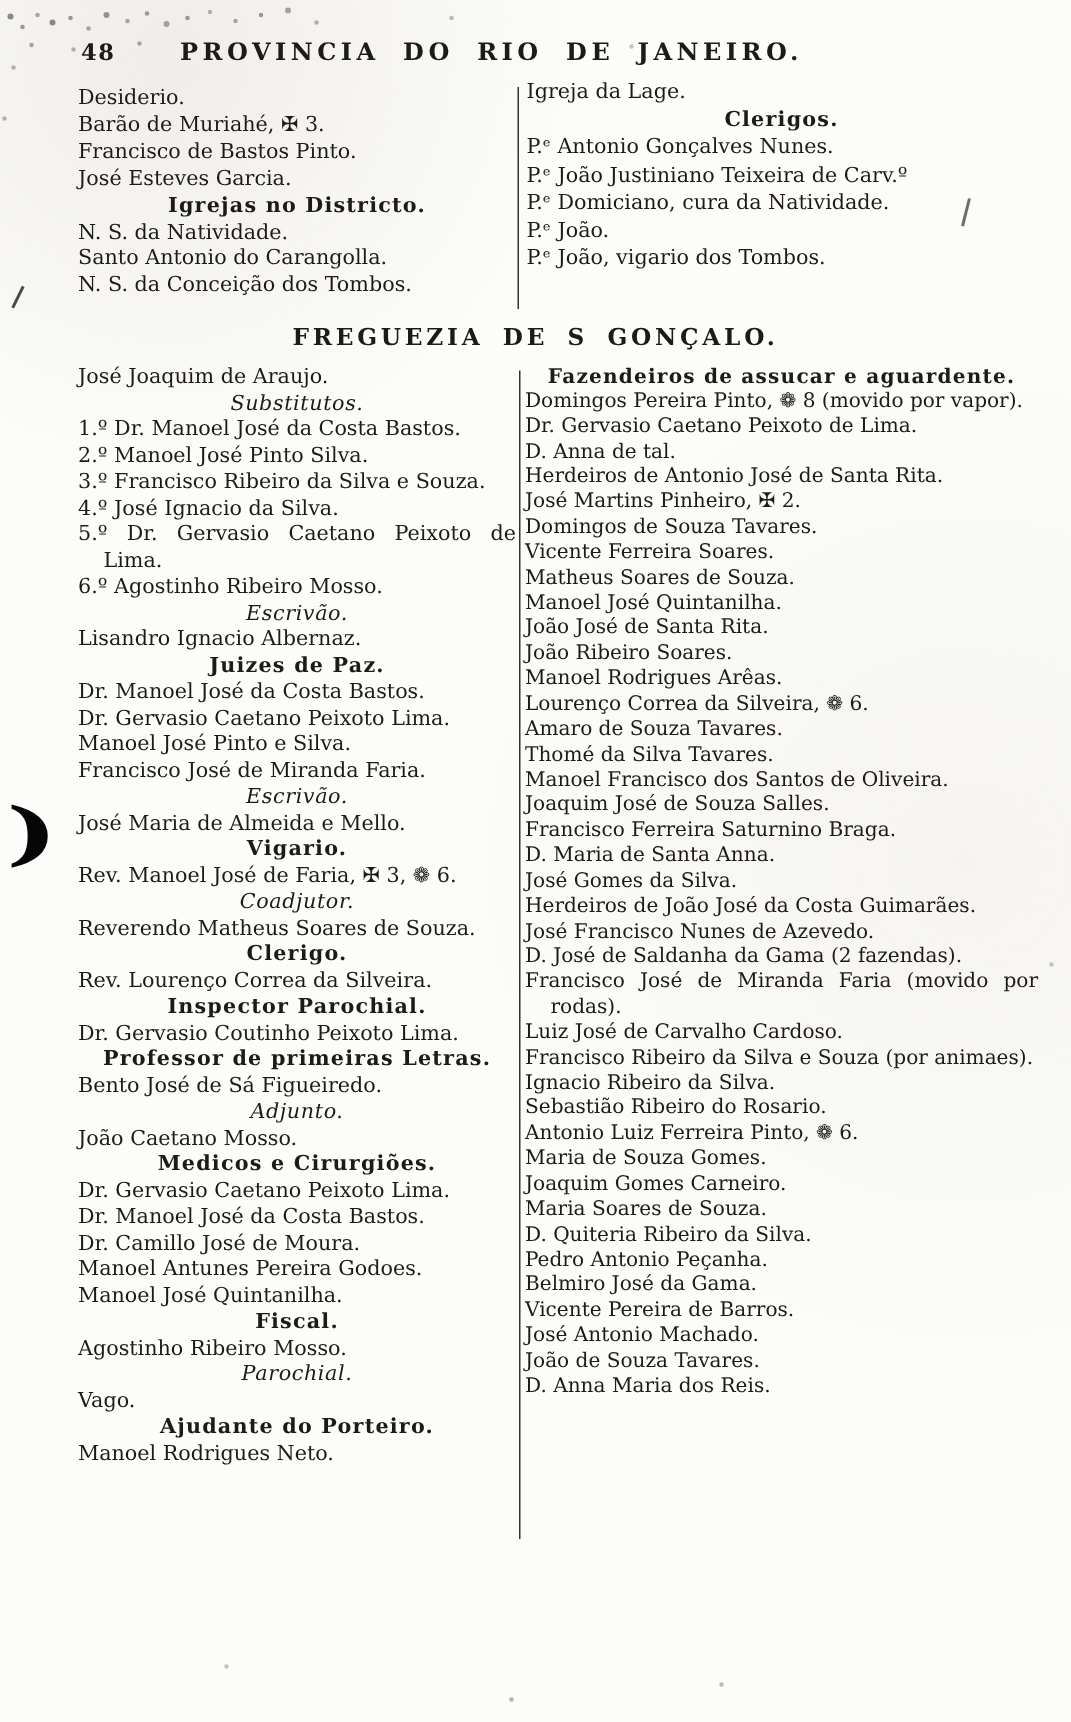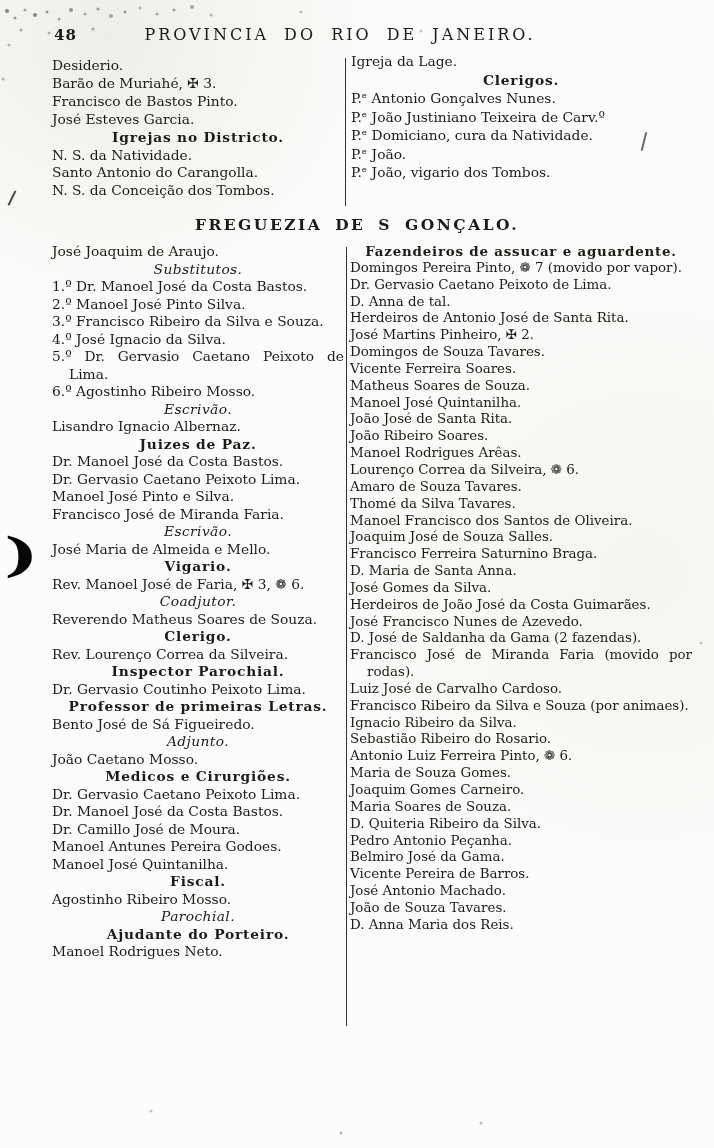--- a/index.html
+++ b/index.html
@@ -11,21 +11,21 @@
       #fcfcfa;
     color:#1c1b17;
     font-family:"DejaVu Serif","Liberation Serif","DejaVu Sans",serif;
   }
   .pagenum {
     position:absolute; left:54px; top:26px;
     font-weight:700; font-size:15px; letter-spacing:1px;
   }
   .htitle {
     position:absolute; left:120px; top:25px; width:440px;
-    text-align:center; font-weight:400; font-size:16px;
+    font-weight:700; font-size:16px;
     letter-spacing:3px; word-spacing:7px; white-space:nowrap;
   }
   .col { position:absolute; }
   .topleft  { left:52px;  top:57px;  width:292px; line-height:17.9px; font-size:13.8px; }
   .topright { left:351px; top:52px;  width:340px; line-height:18.5px; font-size:13.8px; }
   .mainleft { left:52px;  top:243px; width:292px; line-height:17.5px; font-size:13.8px; }
   .mainright{ left:350px; top:243px; width:342px; line-height:16.85px; font-size:13.4px; }
   .line.hb { font-weight:700; text-align:center; letter-spacing:.8px; }
   .line.hi { font-style:italic; text-align:center; letter-spacing:.4px; }
   .line.nm { text-align:justify; padding-left:17px; text-indent:-17px; }
@@ -122,27 +122,28 @@
       <div class="line nm">João Caetano Mosso.</div>
       <div class="line hb">Medicos e Cirurgiões.</div>
       <div class="line nm">Dr. Gervasio Caetano Peixoto Lima.</div>
       <div class="line nm">Dr. Manoel José da Costa Bastos.</div>
       <div class="line nm">Dr. Camillo José de Moura.</div>
       <div class="line nm">Manoel Antunes Pereira Godoes.</div>
       <div class="line nm">Manoel José Quintanilha.</div>
       <div class="line hb">Fiscal.</div>
       <div class="line nm">Agostinho Ribeiro Mosso.</div>
       <div class="line hi">Parochial.</div>
+      <div class="line nm">Vago.</div>
       <div class="line hb">Ajudante do Porteiro.</div>
       <div class="line nm">Manoel Rodrigues Neto.</div>
     </div>
   <div class="vrule main"></div>
   <div class="col mainright">
       <div class="line hb">Fazendeiros de assucar e aguardente.</div>
-      <div class="line nm">Domingos Pereira Pinto, ❁ 7 (movido por vapor).</div>
+      <div class="line nm">Domingos Pereira Pinto, ❁ 8 (movido por vapor).</div>
       <div class="line nm">Dr. Gervasio Caetano Peixoto de Lima.</div>
       <div class="line nm">D. Anna de tal.</div>
       <div class="line nm">Herdeiros de Antonio José de Santa Rita.</div>
       <div class="line nm">José Martins Pinheiro, ✠ 2.</div>
       <div class="line nm">Domingos de Souza Tavares.</div>
       <div class="line nm">Vicente Ferreira Soares.</div>
       <div class="line nm">Matheus Soares de Souza.</div>
       <div class="line nm">Manoel José Quintanilha.</div>
       <div class="line nm">João José de Santa Rita.</div>
       <div class="line nm">João Ribeiro Soares.</div>

